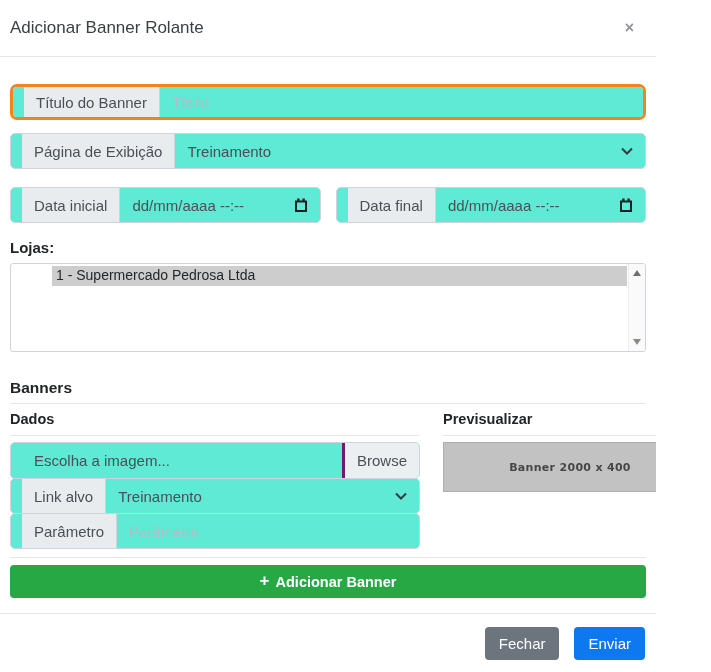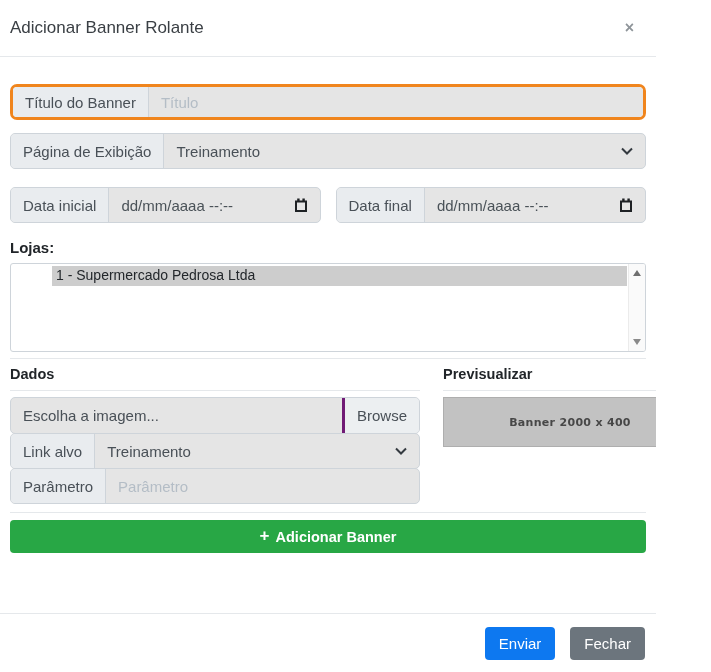--- a/index.html
+++ b/index.html
@@ -25,22 +25,22 @@
     border: none; background: transparent; cursor: pointer;
     color: #8f959a; font-size: 16px; font-weight: 600; line-height: 1;
     padding: 4px;
   }
 
   
   .modal-body { padding: 27px 10px 0 10px; }
 
   .igroup {
     display: flex; align-items: stretch; width: 100%;
-    border: 1px solid #ced4da; border-radius: 5px; background: #e5e5e5;
-    height: 36px; overflow: hidden;
+    border: 1px solid #ced4da; border-radius: 5px; background: #5eead4;
+    height: 36px; overflow: hidden; padding-left: 11px;
   }
   .ilabel {
     background: #e9ecef; border-right: 1px solid #ced4da;
     display: flex; align-items: center;
     padding: 0 12px; font-size: 15px; color: #495057; white-space: nowrap;
     flex: 0 0 auto;
   }
   .ifield {
     flex: 1 1 auto; position: relative;
     display: flex; align-items: center;
@@ -211,20 +211,21 @@
 
     <div class="section-label">Lojas:</div>
     <div class="listbox">
       <div class="list-option">1 - Supermercado Pedrosa Ltda</div>
       <div class="scrollbar">
         <span class="arrow-up"></span>
         <span class="arrow-down"></span>
       </div>
     </div>
 
+    <div class="banners-heading">Banners</div>
     <hr class="rule">
 
     <div class="banners-cols">
       <div class="col-dados">
         <div class="col-heading">Dados</div>
         <hr class="col-rule">
 
         <div class="igroup file-group">
           <div class="ifield">
             <span class="file-text">Escolha a imagem...</span>
@@ -265,20 +266,20 @@
 
     <hr class="pre-btn-rule">
 
     <button class="add-banner-btn">
       <span class="plus-glyph">+</span>
       <span>Adicionar Banner</span>
     </button>
   </div>
 
   <div class="modal-footer">
+    <button class="btn btn-secondary">
+      <span>Fechar</span>
+    </button>
     <button class="btn btn-primary">
       <span>Enviar</span>
     </button>
-    <button class="btn btn-secondary">
-      <span>Fechar</span>
-    </button>
   </div>
 </div>
 
 </body></html>

